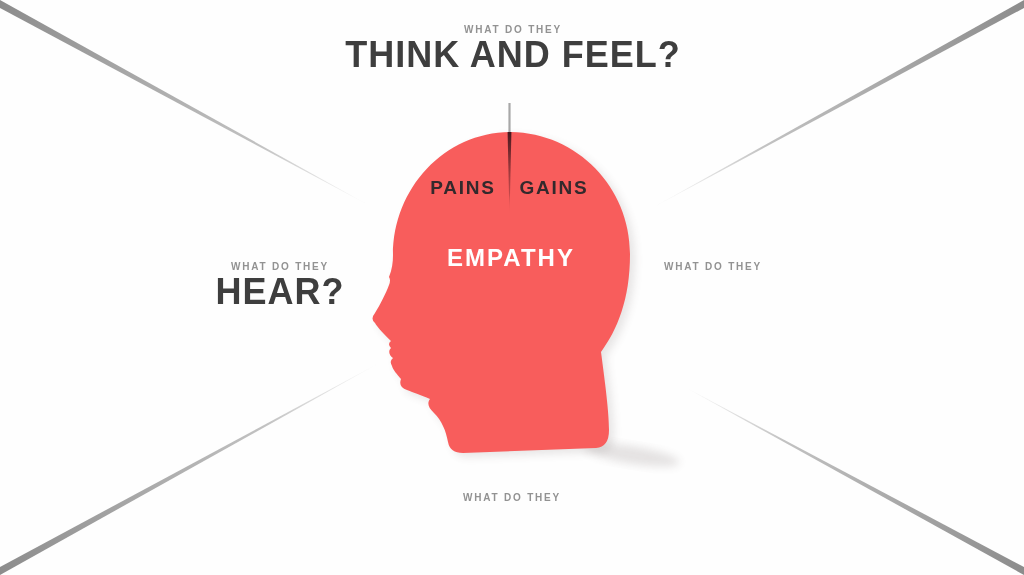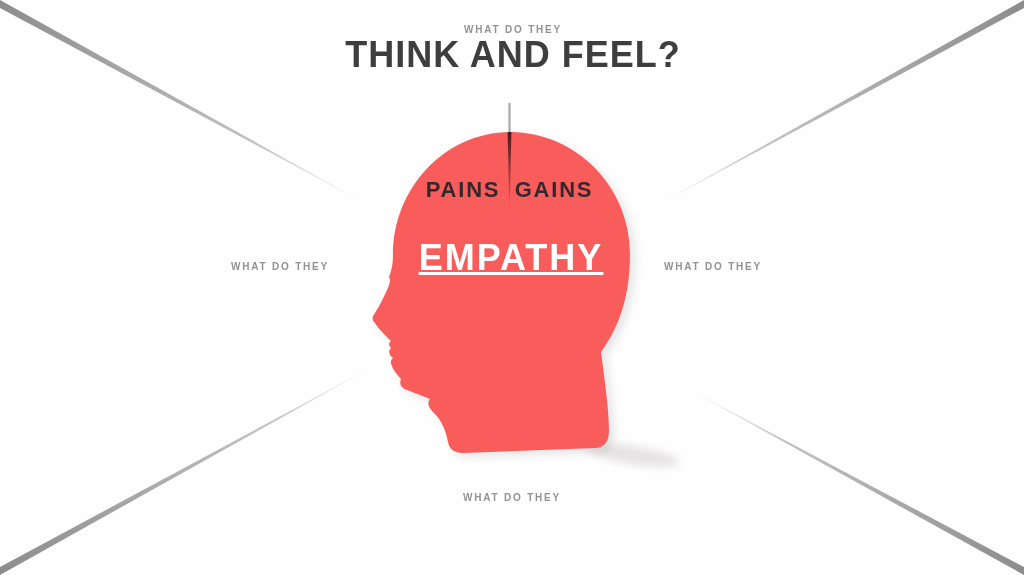--- a/index.html
+++ b/index.html
@@ -21,29 +21,29 @@
   .q-label{
     font-size:36px;font-weight:700;letter-spacing:1px;
     color:var(--c-quadrant-label,#3E3E3E);line-height:30px;
   }
   .q-top{left:513px;top:24px;}
   .q-left{left:280px;top:261px;}
   .q-right{left:713px;top:261px;}
   .q-bottom{left:512px;top:492px;}
   .head-label{
     position:absolute;transform:translateX(-50%);top:177px;
-    font-size:22px;font-weight:700;letter-spacing:1.8px;
+    font-size:19px;font-weight:700;letter-spacing:1.8px;
     color:var(--c-head-label-text,#33292C);white-space:nowrap;user-select:none;
   }
   .hl-pains{left:463px;}
   .hl-gains{left:554px;text-align:center;}
   .map-title{
     position:absolute;left:511px;top:241px;transform:translateX(-50%);
-    text-align:center;font-size:36px;font-weight:700;letter-spacing:2px;
-    line-height:33px;color:var(--c-title-text,#ffffff);white-space:nowrap;user-select:none;text-decoration:underline;
+    text-align:center;font-size:24px;font-weight:700;letter-spacing:2px;
+    line-height:33px;color:var(--c-title-text,#ffffff);white-space:nowrap;user-select:none;
   }
 </style>
 </head>
 <body>
 
 <div class="canvas">
 
   <svg class="gfx" viewBox="0 0 1024 575" aria-hidden="true">
     <defs>
       <filter id="soft" x="-20%" y="-20%" width="140%" height="140%">
@@ -96,20 +96,21 @@
     <polygon points="507.6,132 511.4,132 509.5,218" fill="url(#g-crease)"></polygon>
   </svg>
 
   <div class="quad q-top">
     <div class="eyebrow">WHAT DO THEY</div>
     <div class="q-label">THINK AND FEEL?</div>
   </div>
 
   <div class="quad q-left">
     <div class="eyebrow">WHAT DO THEY</div>
+    <div class="q-label">HEAR?</div>
   </div>
 
   <div class="quad q-right">
     <div class="eyebrow">WHAT DO THEY</div>
   </div>
 
   <div class="quad q-bottom">
     <div class="eyebrow">WHAT DO THEY</div>
   </div>
 

